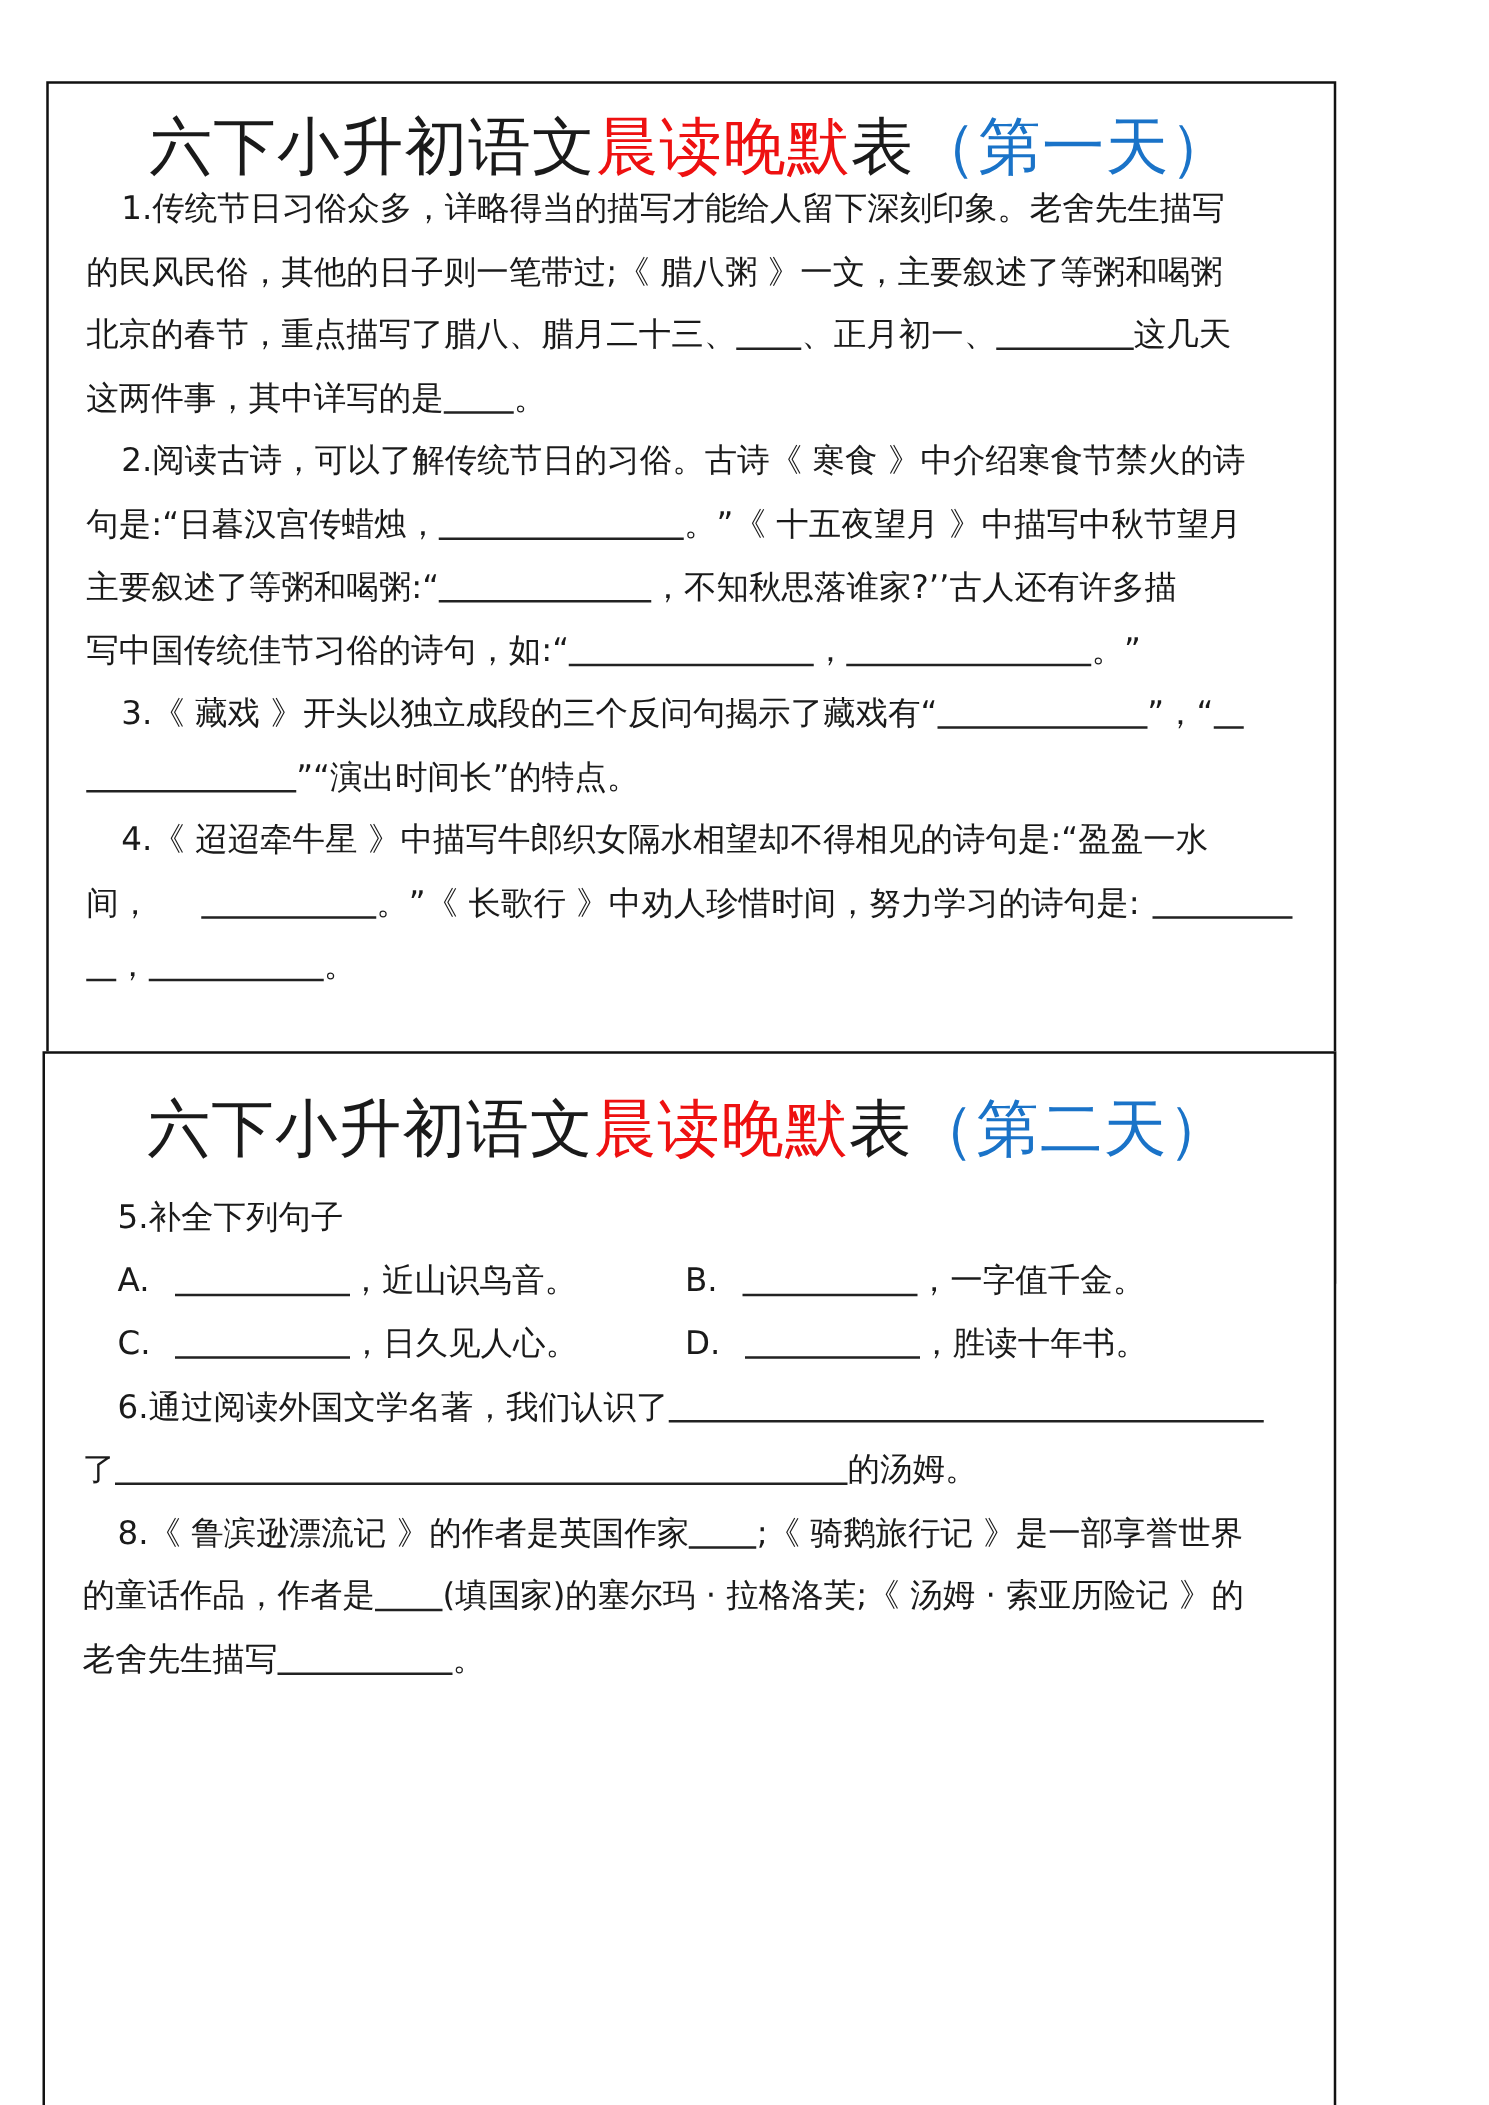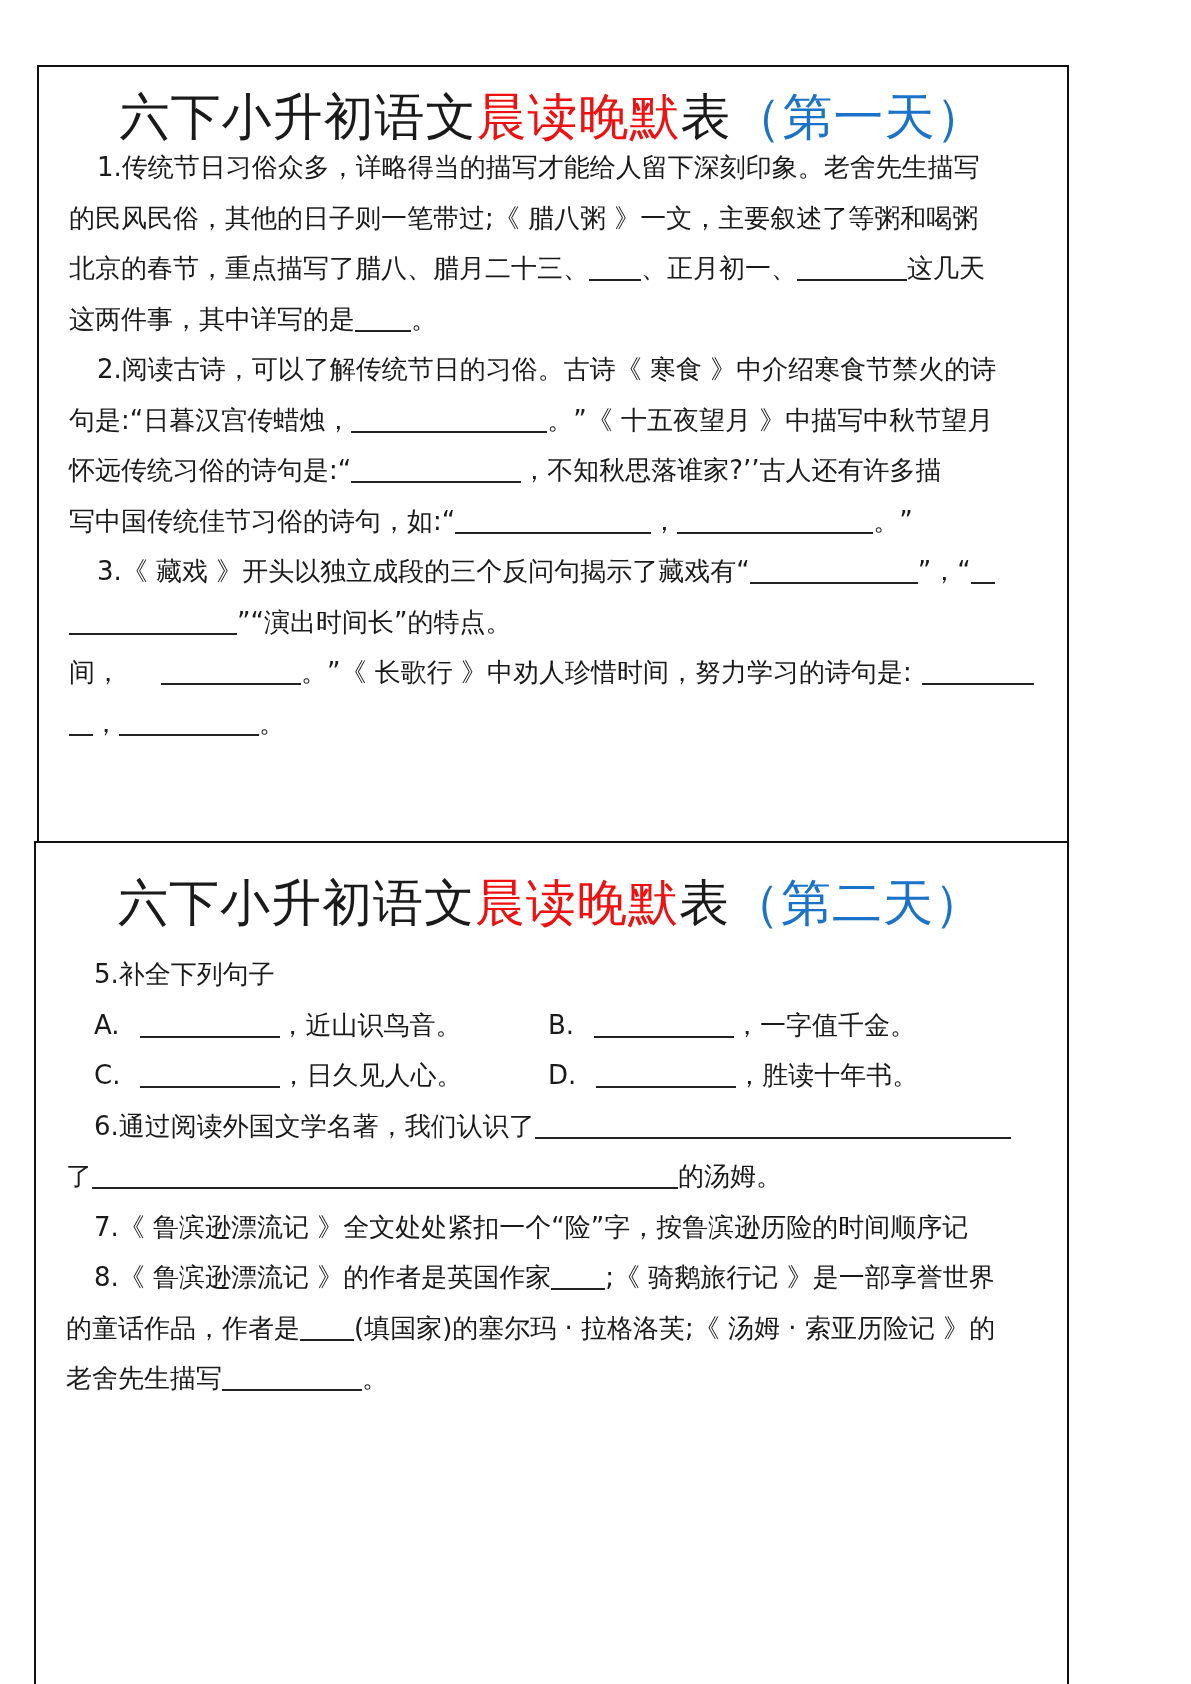--- a/index.html
+++ b/index.html
@@ -27,41 +27,41 @@
   <div class="title">
     <span>六下小升初语文</span><span class="red">晨读晚默</span><span>表</span><span class="blue">（第一天）</span>
   </div>
   <div class="lines">
     <div class="line indent"><span>1.传统节日习俗众多，详略得当的描写才能给人留下深刻印象。老舍先生描写</span></div>
     <div class="line"><span>的民风民俗，其他的日子则一笔带过;《 腊八粥 》一文，主要叙述了等粥和喝粥</span></div>
     <div class="line"><span>北京的春节，重点描写了腊八、腊月二十三、</span><span class="blank" style="width:52px"></span><span>、正月初一、</span><span class="blank" style="width:110px"></span><span>这几天</span></div>
     <div class="line"><span>这两件事，其中详写的是</span><span class="blank" style="width:56px"></span><span>。</span></div>
     <div class="line indent"><span>2.阅读古诗，可以了解传统节日的习俗。古诗《 寒食 》中介绍寒食节禁火的诗</span></div>
     <div class="line"><span>句是:“日暮汉宫传蜡烛，</span><span class="blank" style="width:196px"></span><span>。”《 十五夜望月 》中描写中秋节望月</span></div>
-    <div class="line"><span>怀远传统习俗的诗句是:“</span><span class="blank" style="width:170px"></span><span>，不知秋思落谁家?’’古人还有许多描</span></div>
+    <div class="line"><span>主要叙述了等粥和喝粥:“</span><span class="blank" style="width:170px"></span><span>，不知秋思落谁家?’’古人还有许多描</span></div>
     <div class="line"><span>写中国传统佳节习俗的诗句，如:“</span><span class="blank" style="width:196px"></span><span>，</span><span class="blank" style="width:196px"></span><span>。”</span></div>
     <div class="line indent"><span>3.《 藏戏 》开头以独立成段的三个反问句揭示了藏戏有“</span><span class="blank" style="width:168px"></span><span>”，“</span><span class="blank" style="width:24px"></span></div>
     <div class="line"><span class="blank" style="width:168px"></span><span>”“演出时间长”的特点。</span></div>
+    <div class="line indent"><span>4.《 迢迢牵牛星 》中描写牛郎织女隔水相望却不得相见的诗句是:“盈盈一水</span></div>
     <div class="line"><span>间，</span><span class="blank" style="width:140px;margin-left:40px"></span><span>。”《 长歌行 》中劝人珍惜时间，努力学习的诗句是:</span><span class="blank" style="width:112px;margin-left:10px"></span></div>
     <div class="line"><span class="blank" style="width:24px"></span><span>，</span><span class="blank" style="width:140px"></span><span>。</span></div>
   </div>
 </div>
 
 <div class="card" id="card2">
   <div class="title">
     <span>六下小升初语文</span><span class="red">晨读晚默</span><span>表</span><span class="blue">（第二天）</span>
   </div>
   <div class="lines">
     <div class="line indent"><span>5.补全下列句子</span></div>
     <div class="line indent">
       <span class="opt" style="width:454px"><span>A.</span><span class="blank" style="width:140px;margin-left:20px"></span><span>，近山识鸟音。</span></span><span class="opt"><span>B.</span><span class="blank" style="width:140px;margin-left:20px"></span><span>，一字值千金。</span></span>
     </div>
     <div class="line indent">
       <span class="opt" style="width:454px"><span>C.</span><span class="blank" style="width:140px;margin-left:20px"></span><span>，日久见人心。</span></span><span class="opt"><span>D.</span><span class="blank" style="width:140px;margin-left:20px"></span><span>，胜读十年书。</span></span>
     </div>
     <div class="line indent"><span>6.通过阅读外国文学名著，我们认识了</span><span class="blank" style="width:476px"></span></div>
     <div class="line"><span>了</span><span class="blank" style="width:586px"></span><span>的汤姆。</span></div>
-    <div class="line indent"><span>7.《 鲁滨逊漂流记 》全文处处紧扣一个“险”字，按鲁滨逊历险的时间顺序记</span></div>
     <div class="line indent"><span>8.《 鲁滨逊漂流记 》的作者是英国作家</span><span class="blank" style="width:54px"></span><span>;《 骑鹅旅行记 》是一部享誉世界</span></div>
     <div class="line"><span>的童话作品，作者是</span><span class="blank" style="width:54px"></span><span>(填国家)的塞尔玛 · 拉格洛芙;《 汤姆 · 索亚历险记 》的</span></div>
     <div class="line"><span>老舍先生描写</span><span class="blank" style="width:140px"></span><span>。</span></div>
   </div>
 </div>
 
 </body></html>

